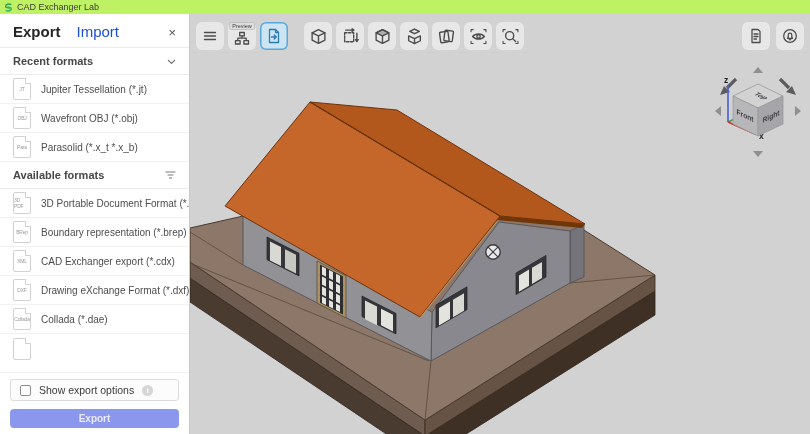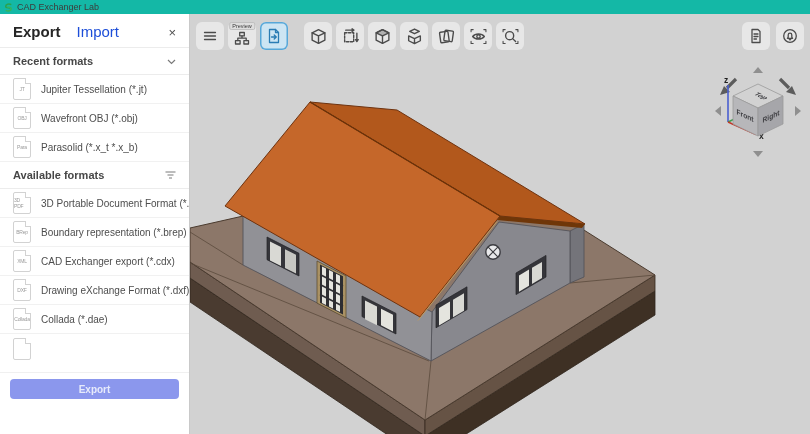--- a/index.html
+++ b/index.html
@@ -1,20 +1,20 @@
 <!DOCTYPE html>
 <html><head>
 <meta charset="utf-8">
 <style>
   * { box-sizing: border-box; margin: 0; padding: 0; }
   html,body { width:810px; height:434px; overflow:hidden;
     font-family:"Liberation Sans", sans-serif; background:#ffffff; }
 
   
-  .titlebar { height:14px; background:#14b8a6; display:flex; align-items:center;
+  .titlebar { height:14px; background:#bef264; display:flex; align-items:center;
     gap:4px; padding-left:4px; font-size:9px; color:#3c3c3c; }
   .titlebar svg { display:block; }
 
   
   .app { display:flex; height:420px; }
 
   
   .panel { width:190px; background:#fff; border-right:1px solid #c9c9c9;
     display:flex; flex-direction:column; }
   .panel-header { height:34px; flex:none; display:flex; align-items:baseline;
@@ -165,20 +165,25 @@
         <span class="format-name">Collada (*.dae)</span>
       </div>
       <div class="format-row partial">
         <span class="file-icon">
             <span></span>
           </span>
       </div>
     </div>
 
     <div class="panel-footer">
+      <div class="options-box">
+        <span class="checkbox"></span>
+        <span class="options-label">Show export options</span>
+        <span class="info-badge">i</span>
+      </div>
       <button class="export-btn">Export</button>
     </div>
   </div>
 
   <div class="viewport">
 
     <svg class="scene" width="620" height="420" viewBox="190 14 620 420">
 
       <g stroke="#2e241c" stroke-width="0.8">
         <polygon points="190,278 425,436 425,460 190,302" fill="#4a3b30"></polygon>

